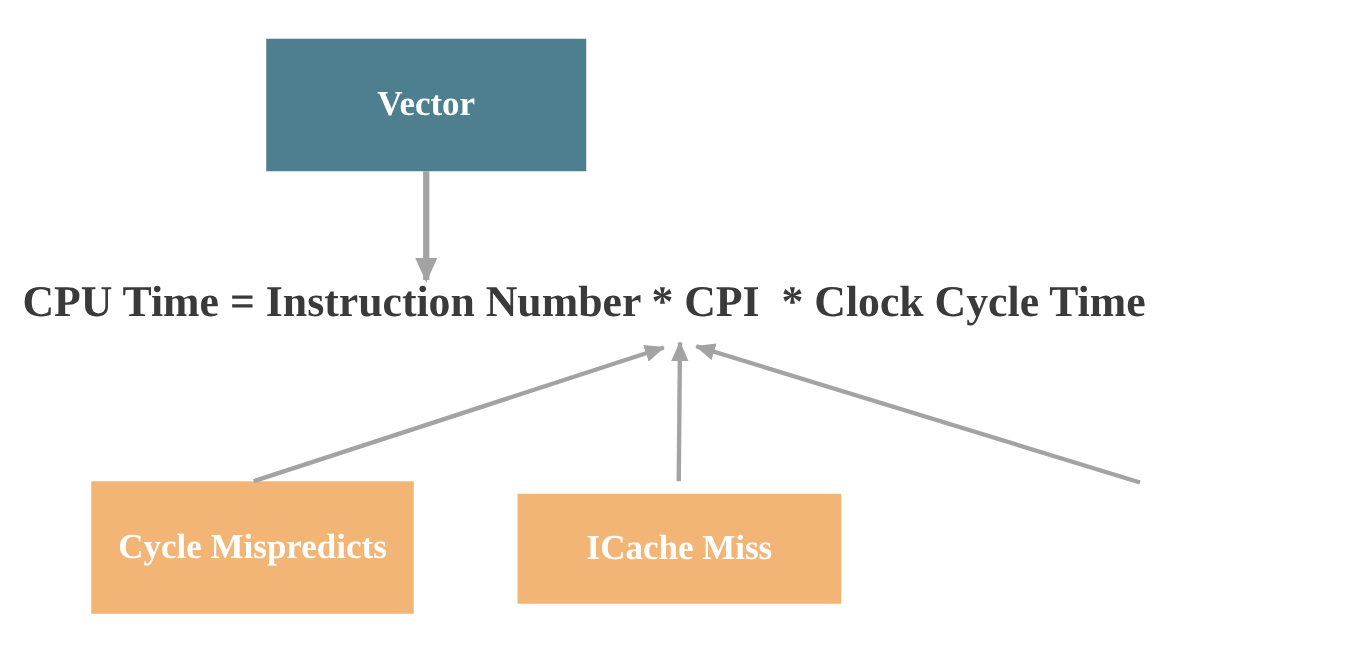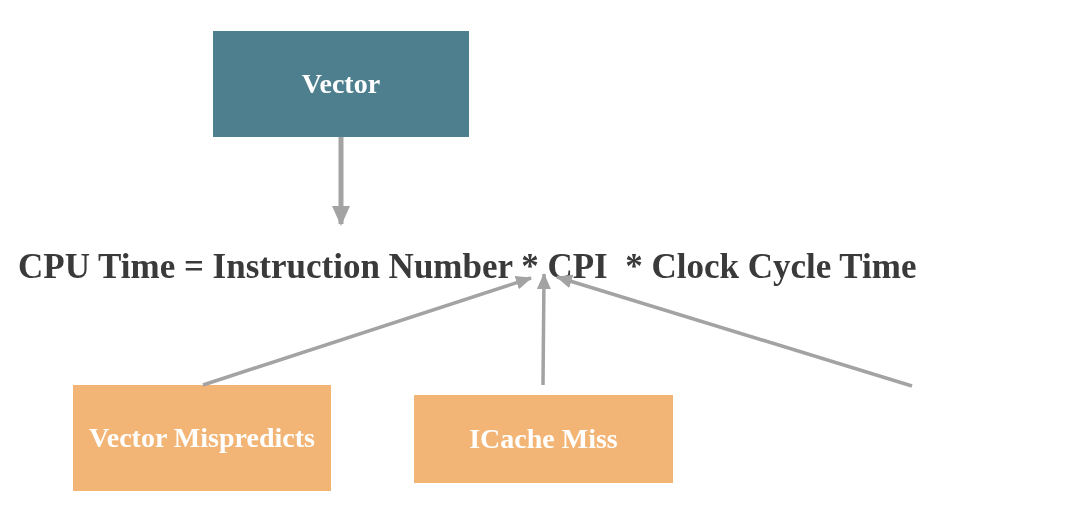--- a/index.html
+++ b/index.html
@@ -28,21 +28,21 @@
   .node.orange { background: #f3b576; }
 
   #vector-box   { left: 213px; top: 31px;  width: 256px; height: 106px; }
   #branch-box   { left: 73px;  top: 385px; width: 258px; height: 106px; }
   #icache-box   { left: 414px; top: 385px; width: 259px; height: 88px; margin-top: 10px; }
   #dcache-box   { left: 785px; top: 385px; width: 258px; height: 106px; }
 
   .equation {
     position: absolute;
     left: 18px;
-    top: 248px;
+    top: 223px;
     font-weight: bold;
     font-size: 35px;
     line-height: 1.1;
     color: #3a3a3a;
     white-space: pre;
   }
   svg.arrows {
     position: absolute;
     left: 0; top: 0;
     width: 1080px; height: 516px;
@@ -52,21 +52,21 @@
 </head>
 <body>
 
 <div class="canvas">
 
   <div class="node teal" id="vector-box">
     <span>Vector</span>
   </div>
 
   <div class="node orange" id="branch-box">
-    <span>Vector Mispredicts</span>
+    <span>Cycle Mispredicts</span>
   </div>
 
   <div class="node orange" id="icache-box">
     <span>ICache Miss</span>
   </div>
 
 
   <div class="equation">CPU Time = Instruction Number * CPI  * Clock Cycle Time</div>
 
   <svg class="arrows" viewBox="0 0 1080 516" xmlns="http://www.w3.org/2000/svg">

